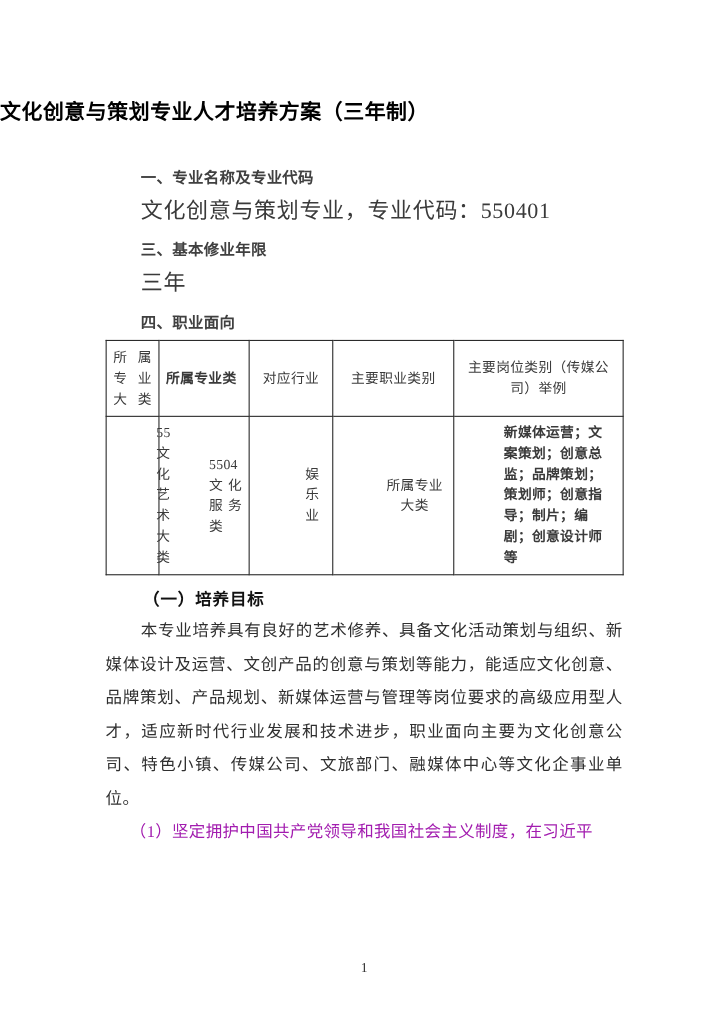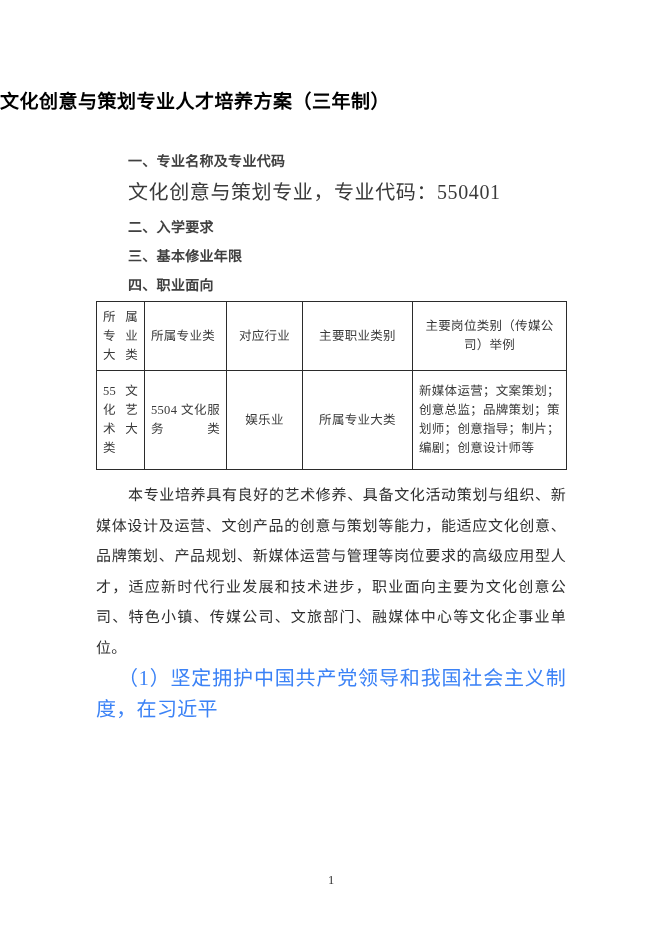--- a/index.html
+++ b/index.html
@@ -85,24 +85,24 @@
     font-size: 15px;
     line-height: 30.5px;
     margin: 0;
     color: #2f2f2f;
     text-align: justify;
     text-justify: inter-ideograph;
     text-indent: 32px;
     letter-spacing: 0.3px;
   }
   .para-item {
-    font-size: 20px;
+    font-size: 15px;
     line-height: 30.5px;
     margin: 0;
-    color: #3b82f6;
+    color: #a21caf;
     text-align: justify;
     text-justify: inter-ideograph;
     text-indent: 22px;
     letter-spacing: 0.3px;
   }
 
   
   .occupation-table {
     border-collapse: collapse;
     width: 470px;
@@ -123,23 +123,23 @@
   .col-3 { width: 76px; }
   .col-4 { width: 110px; }
   .col-5 { width: 154px; }
 
   .cell-center { text-align: center; }
   .cell-justify {
     text-align: justify;
     text-justify: inter-ideograph;
     text-align-last: justify;
   }
-  .cell-left { text-align: left; }
+  .cell-left { text-align: left; font-weight: bold; }
   .head-row td { height: 58px; }
-  .data-row td { height: 88px; }
+  .data-row td { height: 88px; padding-left: 45px; }
 
   
   .page-number {
     position: absolute;
     left: 0;
     right: 0;
     bottom: 48px;
     text-align: center;
     font-size: 12.5px;
     color: #333333;
@@ -151,23 +151,23 @@
 
 <div class="page">
 
   <div class="doc-title">文化创意与策划专业人才培养方案（三年制）</div>
 
   <div class="body-flow">
 
     <h2 class="h2">一、专业名称及专业代码</h2>
     <p class="para">文化创意与策划专业，专业代码：550401</p>
 
-    <h2 class="h2 tight">二、入学要求</h2>
 
     <h2 class="h2 tight">三、基本修业年限</h2>
+    <p class="para">三年</p>
 
     <h2 class="h2 tight">四、职业面向</h2>
 
     <table class="occupation-table">
       <colgroup>
         <col class="col-1">
           <col class="col-2">
           <col class="col-3">
           <col class="col-4">
           <col class="col-5">
@@ -184,20 +184,21 @@
           <td class="cell-justify">55 文化艺术大类</td>
           <td class="cell-justify">5504 文化服务类</td>
           <td class="cell-center">娱乐业</td>
           <td class="cell-center">所属专业大类</td>
           <td class="cell-left">新媒体运营；文案策划；创意总监；品牌策划；策划师；创意指导；制片；编剧；创意设计师等</td>
         </tr>
       </tbody>
     </table>
 
 
+    <h3 class="h3">（一）培养目标</h3>
     <p class="para-block">本专业培养具有良好的艺术修养、具备文化活动策划与组织、新媒体设计及运营、文创产品的创意与策划等能力，能适应文化创意、品牌策划、产品规划、新媒体运营与管理等岗位要求的高级应用型人才，适应新时代行业发展和技术进步，职业面向主要为文化创意公司、特色小镇、传媒公司、文旅部门、融媒体中心等文化企事业单位。</p>
 
 
     <p class="para-item">（1）坚定拥护中国共产党领导和我国社会主义制度，在习近平</p>
 
   </div>
 
   <div class="page-number">1</div>
 
 </div>

